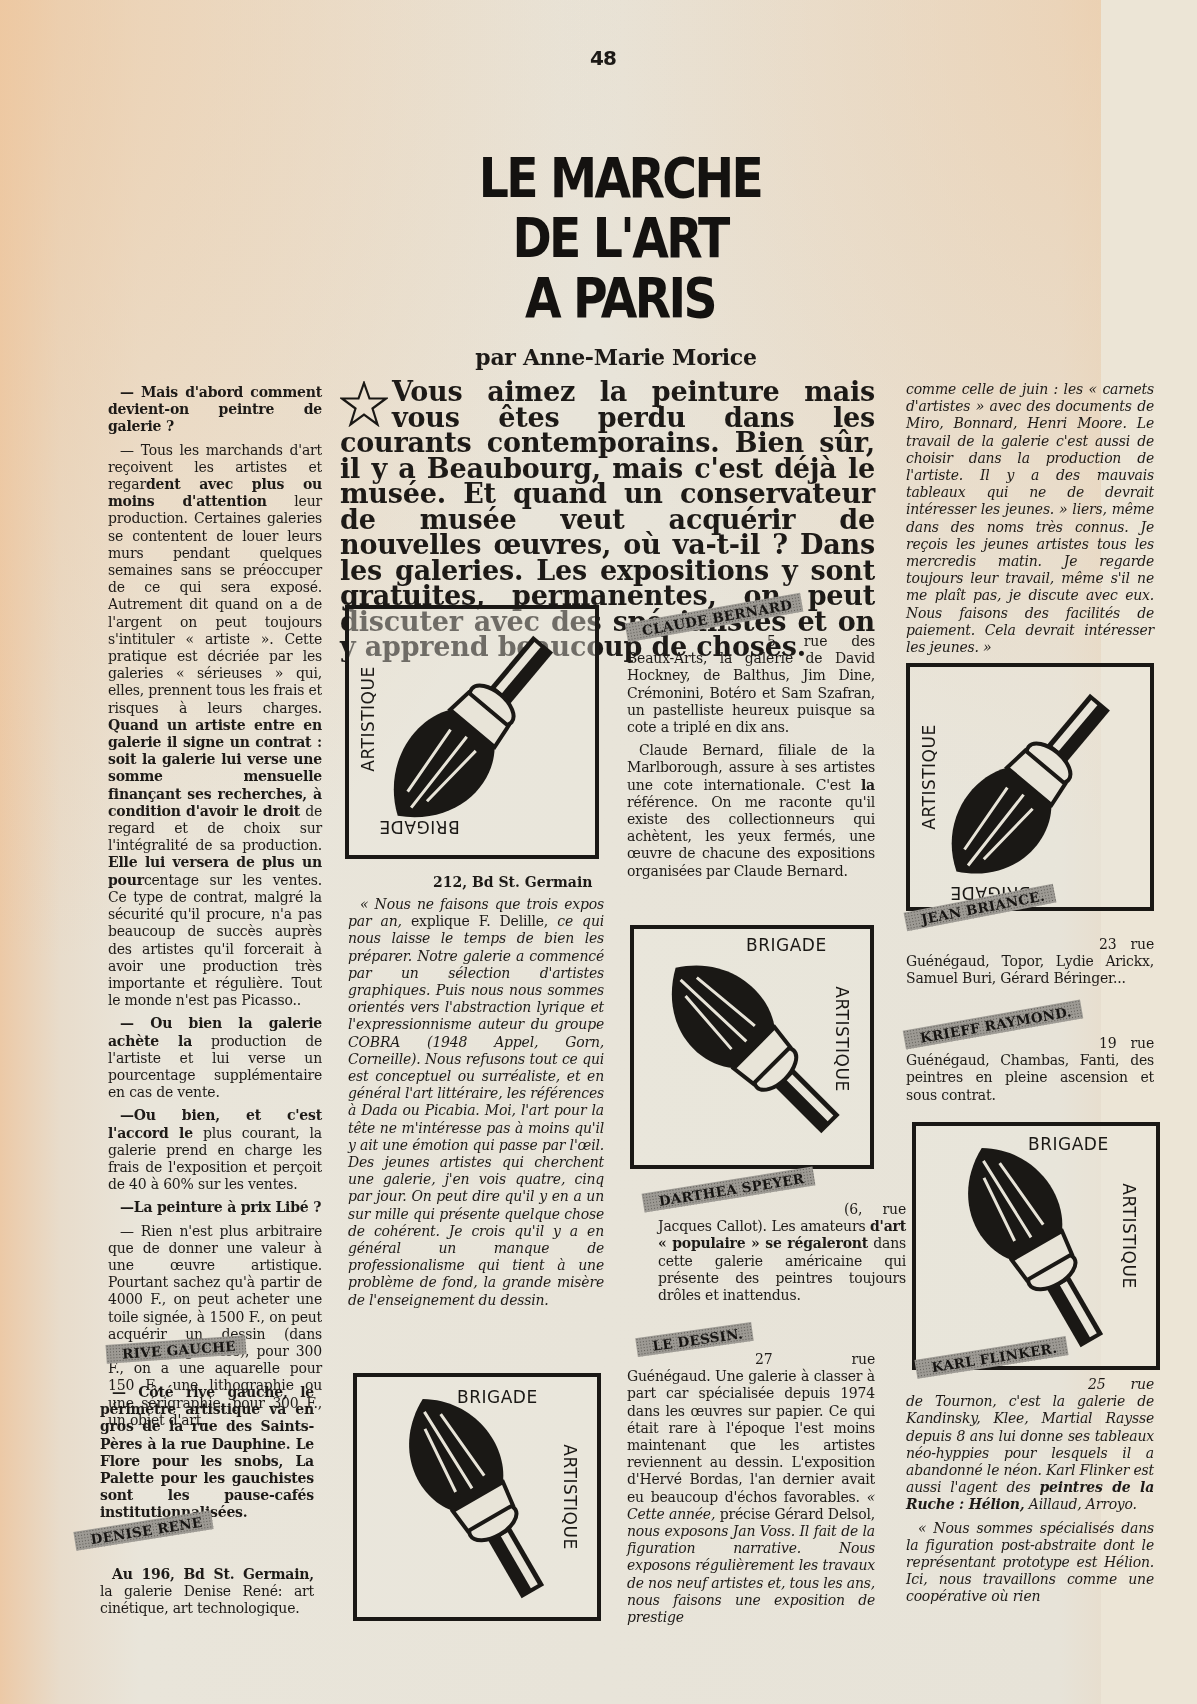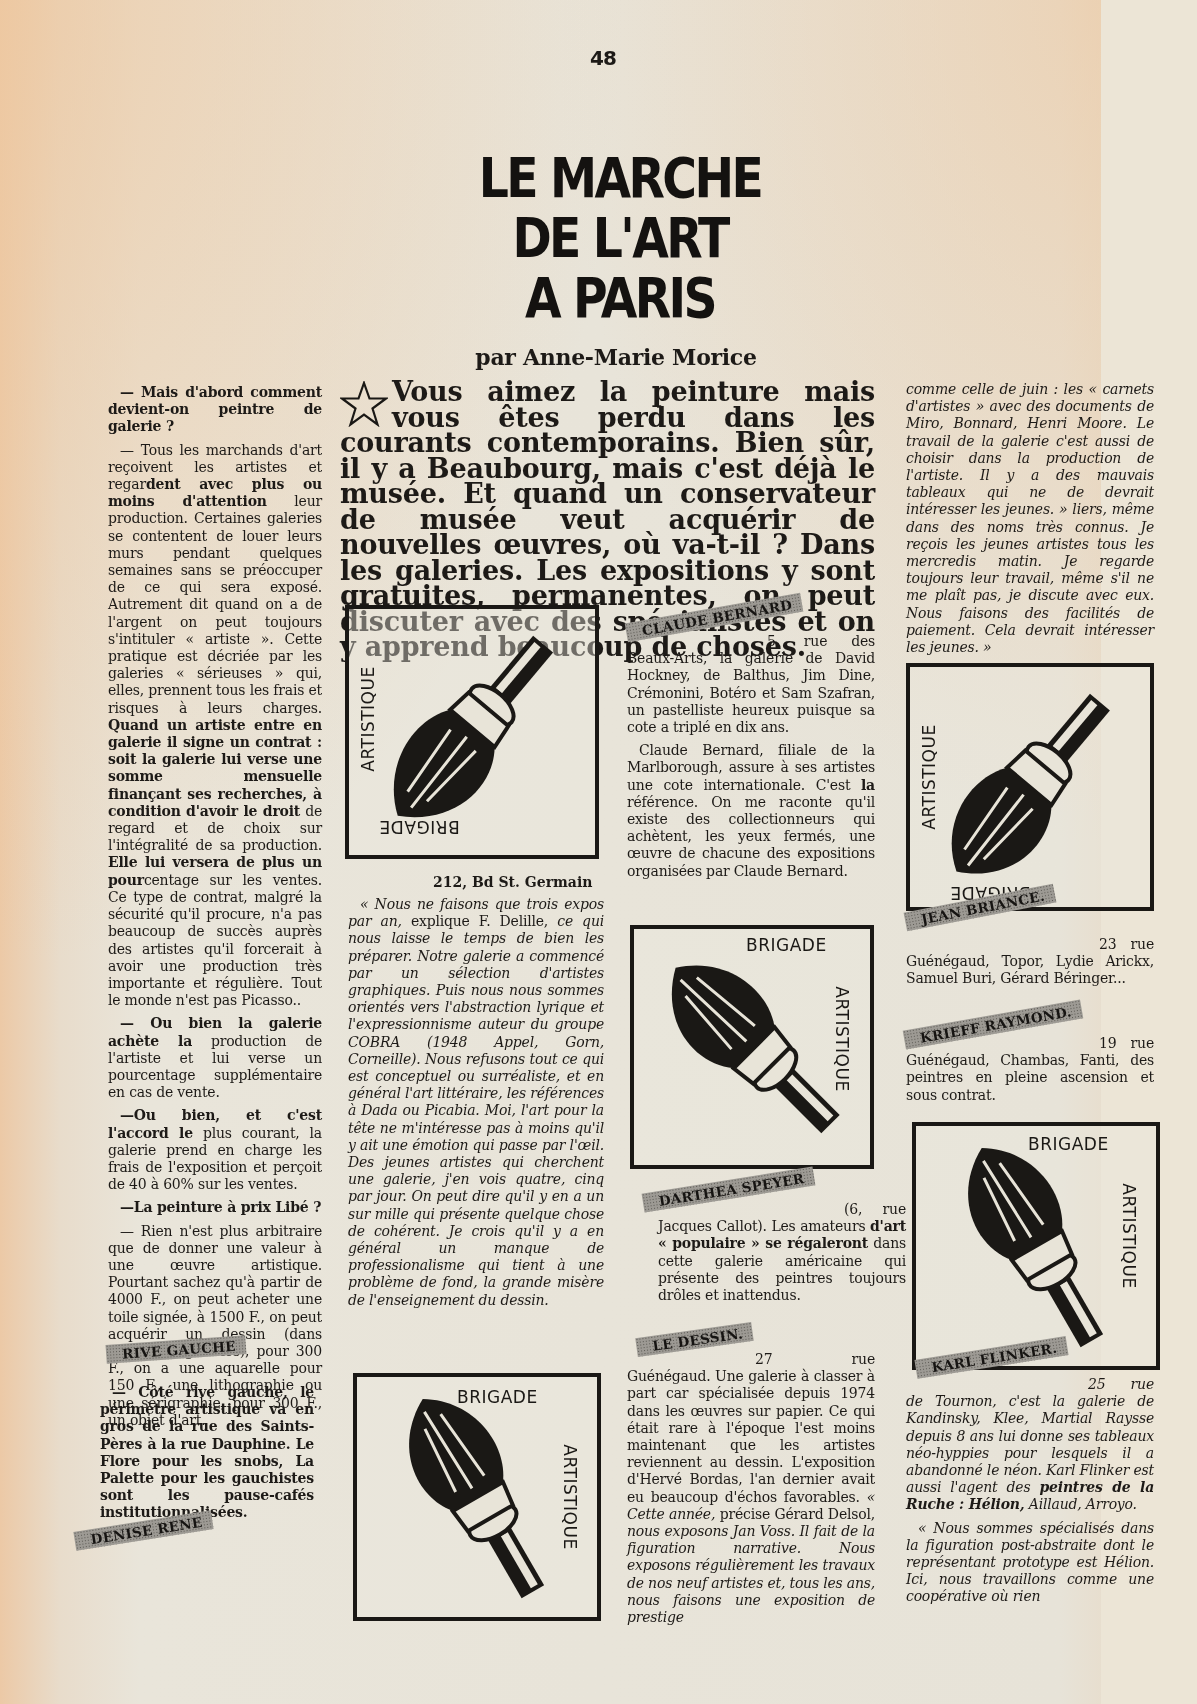--- a/index.html
+++ b/index.html
@@ -106,20 +106,21 @@
     <p><span class="b">— Ou bien la galerie achète la</span><span> production de l'artiste et lui verse un pourcentage supplémentaire en cas de vente.</span></p>
     <p><span class="b">—Ou bien, et c'est l'accord le</span><span> plus courant, la galerie prend en charge les frais de l'exposition et perçoit de 40 à 60% sur les ventes.</span></p>
     <p class="b">—La peinture à prix Libé ?</p>
     <p>— Rien n'est plus arbitraire que de donner une valeur à une œuvre artistique. Pourtant sachez qu'à partir de 4000 F., on peut acheter une toile signée, à 1500 F., on peut acquérir un dessin (dans toutes les galeries), pour 300 F., on a une aquarelle pour 150 F., une lithographie ou une sérigraphie, pour 300 F., un objet d'art.</p>
   </div>
 
   <div class="label" style="left:106px;top:1340px;transform:rotate(-4deg);">RIVE GAUCHE</div>
   <div class="col b" style="left:100px;top:1384px;width:214px;text-indent:12px;">— Côté rive gauche, le périmètre artistique va en gros de la rue des Saints-Pères à la rue Dauphine. Le Flore pour les snobs, La Palette pour les gauchistes sont les pause-cafés institutionnalisées.</div>
 
   <div class="label" style="left:74px;top:1521px;transform:rotate(-9deg);">DENISE RENE</div>
+  <div class="col" style="left:100px;top:1566px;width:214px;text-indent:12px;"><span class="b">Au 196, Bd St. Germain,</span><span> la galerie Denise René: art cinétique, art technologique.</span></div>
 
   <div class="logo" style="left:345px;top:605px;width:246px;height:246px;">
     <svg viewBox="0 0 246 246">
       <g transform="translate(123,123) rotate(40) translate(-123,-123)">
         <rect x="108" y="10" width="26" height="70" fill="#1a1815"></rect>
         <rect x="113" y="14" width="8" height="60" fill="#e8e4d8"></rect>
         <ellipse cx="121" cy="90" rx="26" ry="14" fill="#e8e4d8" stroke="#1a1815" stroke-width="4"></ellipse>
         <path d="M95,95 L147,95 L150,120 L92,120 Z" fill="#e8e4d8" stroke="#1a1815" stroke-width="4"></path>
         <path d="M92,120 C70,150 75,205 120,235 C170,205 175,150 150,120 Z" fill="#1a1815"></path>
         <path d="M105,135 L112,210 M122,130 L125,220 M138,135 L133,205" stroke="#e8e4d8" stroke-width="3"></path>

